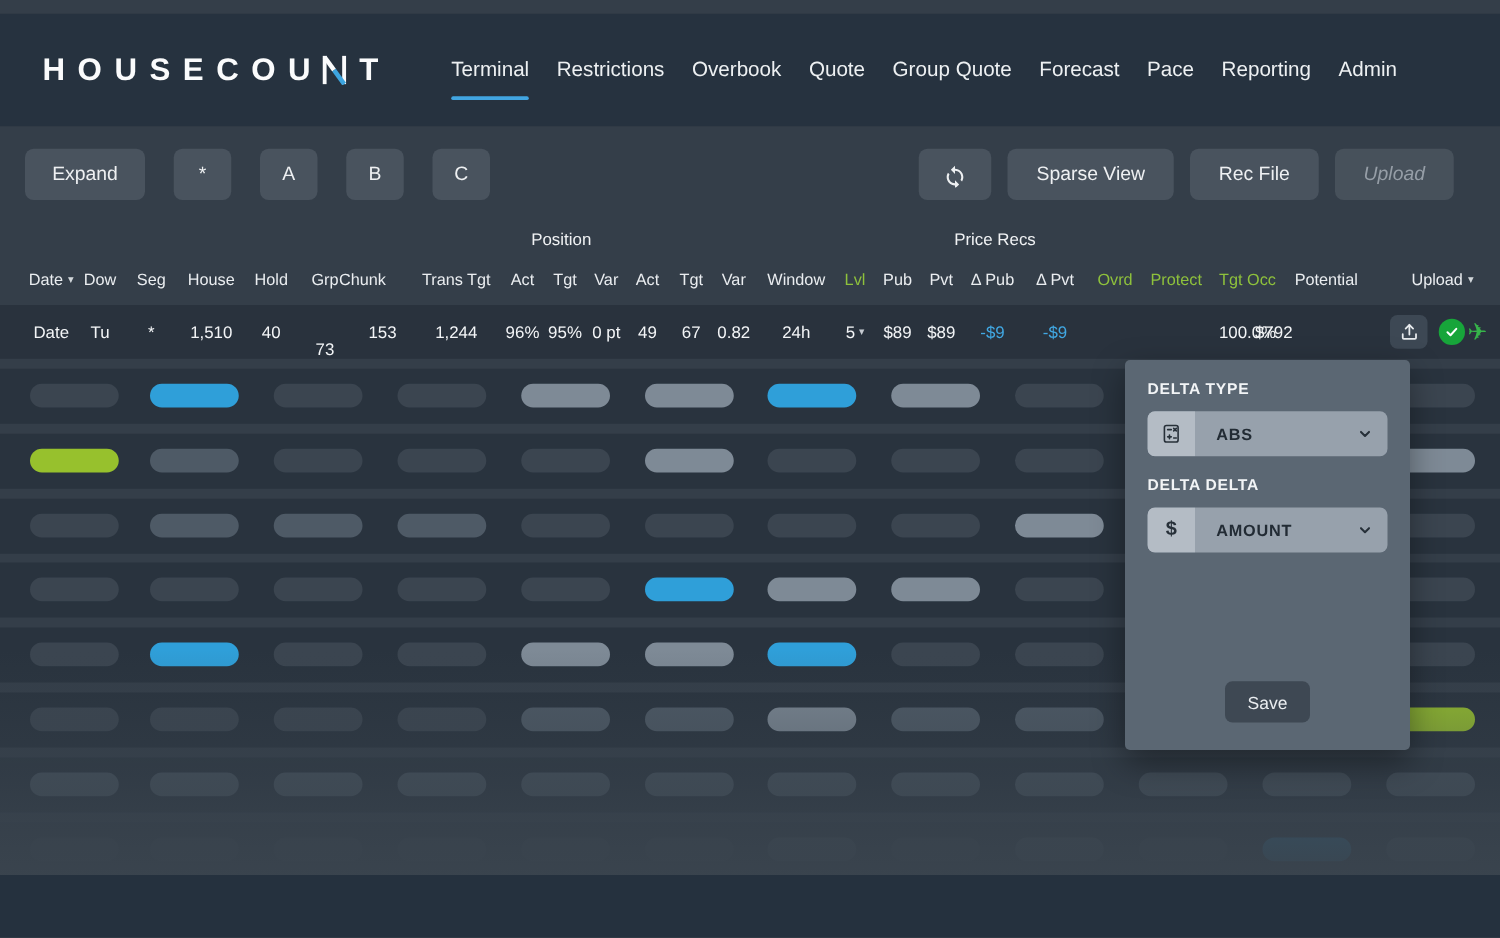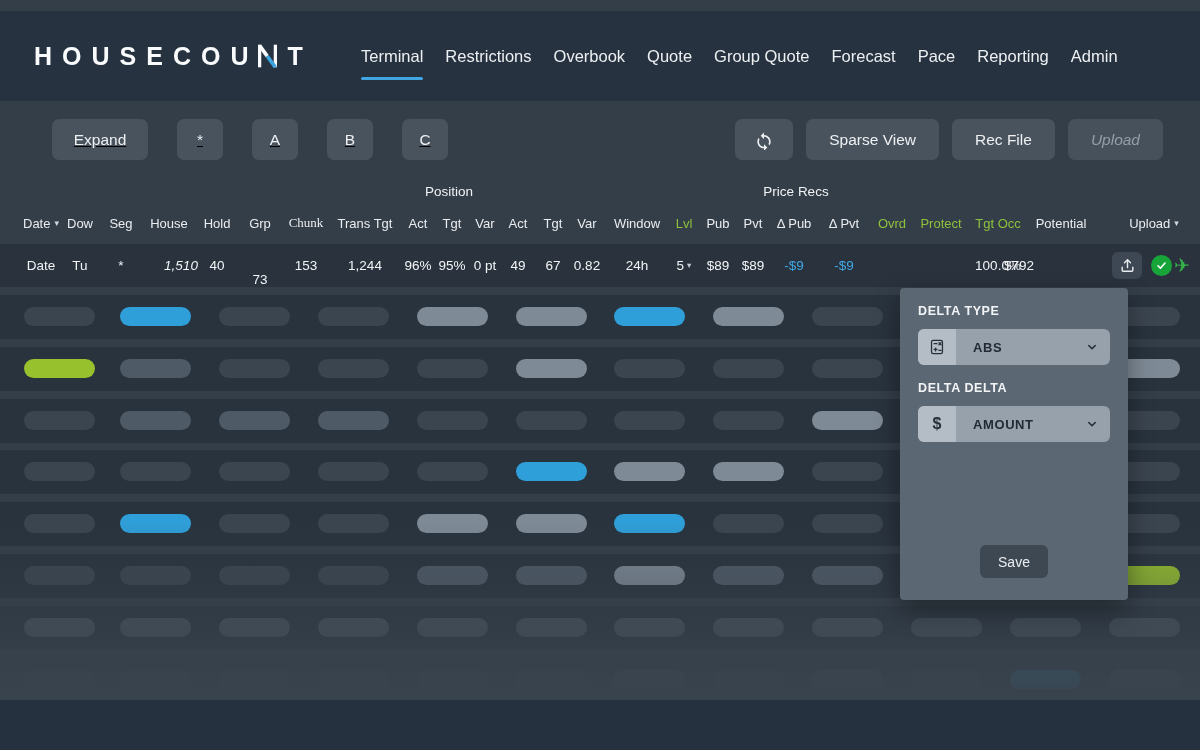--- a/index.html
+++ b/index.html
@@ -15,21 +15,21 @@
   .navbar { position:absolute; top:0; left:0; width:1200px; height:90px; background:#26323f;margin-top:11px; }
   .logo { position:absolute; left:34px; top:0; height:90px; display:flex; align-items:center;
           color:#fafbfc; font-size:25px; font-weight:700; letter-spacing:10px; }
   .logo-n { width:19px; height:24px; margin-right:10px; display:block; }
   .nav { position:absolute; left:361px; top:0; height:90px; display:flex; align-items:center; gap:22px; }
   .nav-item { position:relative; color:#edf0f2; font-size:16.5px; cursor:pointer; white-space:nowrap; }
   .nav-item.active::after { content:""; position:absolute; left:0; right:0; bottom:-14px; height:3px;
                             border-radius:2px; background:#41a5e1; }
 
   
-  .toolbar-left  { position:absolute; left:52px;  top:119px; display:flex; gap:29px;text-decoration:underline; }
+  .toolbar-left  { position:absolute; left:20px;  top:119px; display:flex; gap:23px; }
   .toolbar-right { position:absolute; right:37px; top:119px; display:flex; gap:13px; }
   .btn { height:41px; border:none; border-radius:7px; background:#49535e; color:#eef0f2;
          font-size:15.5px; font-family:inherit; display:inline-flex; align-items:center;
          justify-content:center; cursor:pointer; white-space:nowrap; }
   .btn-wide { width:96px; }
   .btn-sq   { width:46px; }
   .btn-icon { width:58px; }
   .btn-icon svg { width:20px; height:20px; }
   .btn-text { padding:0 23px; }
   .btn-disabled { color:#969ea7; font-style:italic; background:#47515b; cursor:default; }
@@ -163,21 +163,21 @@
       </div>
       <div class="col-head" style="left: 169px;">
         <span>House</span>
       </div>
       <div class="col-head" style="left: 217px;">
         <span>Hold</span>
       </div>
       <div class="col-head" style="left: 260px;">
         <span>Grp</span>
       </div>
-      <div class="col-head" style="left: 306px; font-family: Liberation Serif, serif;">
+      <div class="col-head" style="left: 290px;">
         <span>Chunk</span>
       </div>
       <div class="col-head" style="left: 365px;">
         <span>Trans Tgt</span>
       </div>
       <div class="col-head" style="left: 418px;">
         <span>Act</span>
       </div>
       <div class="col-head" style="left: 452px;">
         <span>Tgt</span>
@@ -233,21 +233,21 @@
   <div class="data-row" id="dataRow">
       <div class="cell" style="left: 41px;">
         <span>Date</span>
       </div>
       <div class="cell" style="left: 80px;">
         <span>Tu</span>
       </div>
       <div class="cell" style="left: 121px;">
         <span>*</span>
       </div>
-      <div class="cell" style="left: 181px; font-style: italic;">
+      <div class="cell" style="left: 169px;">
         <span>1,510</span>
       </div>
       <div class="cell" style="left: 217px;">
         <span>40</span>
       </div>
       <div class="cell" style="left: 260px; align-items: flex-end;">
         <span>73</span>
       </div>
       <div class="cell" style="left: 306px;">
         <span>153</span>

